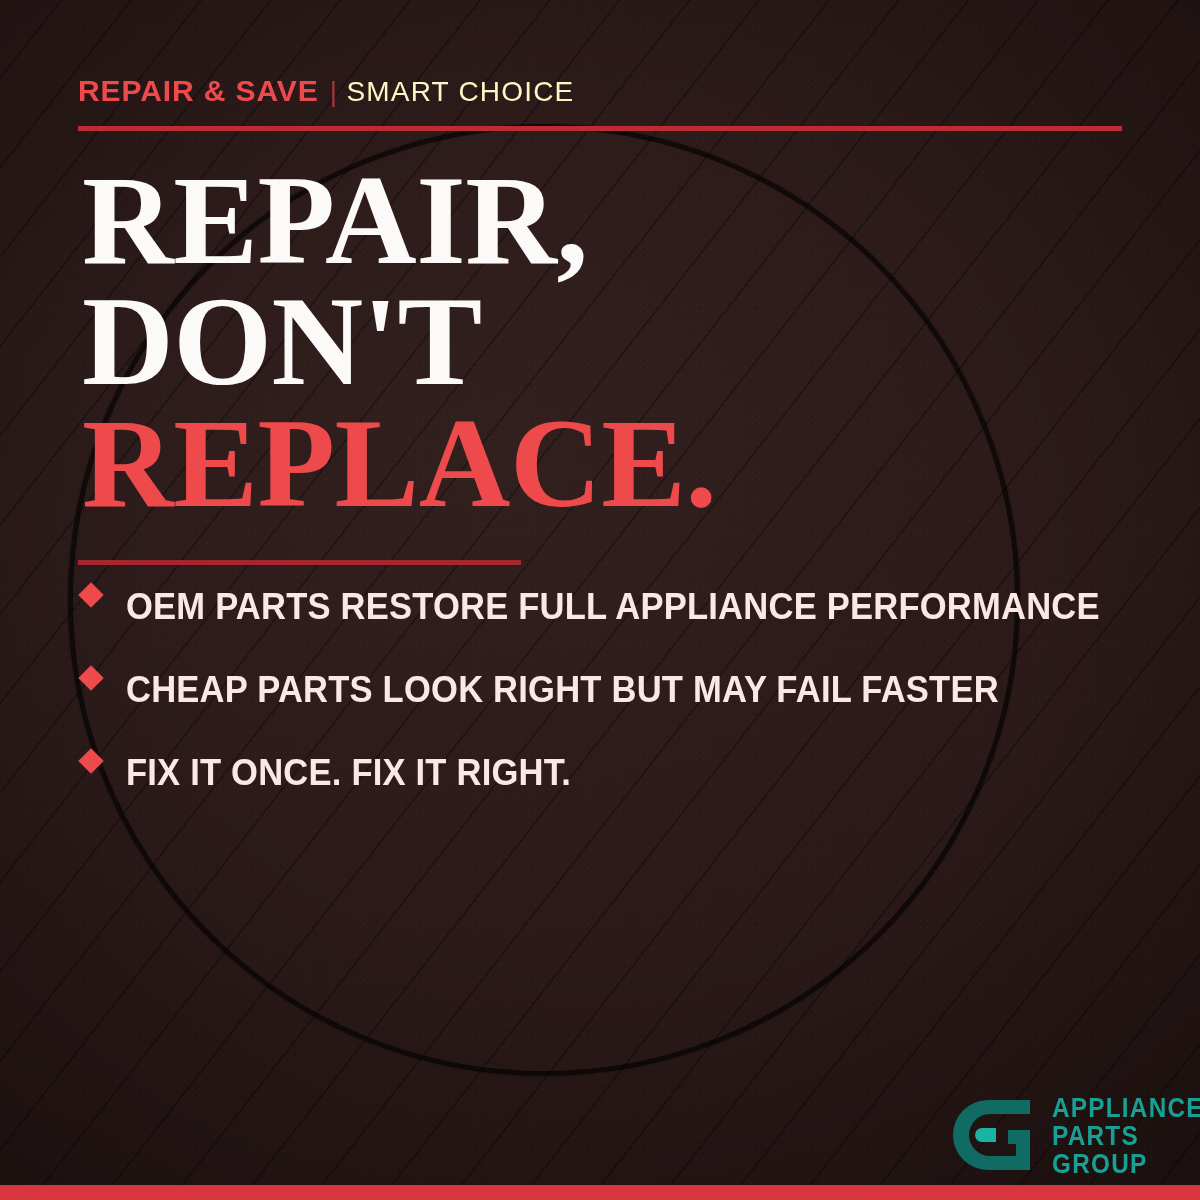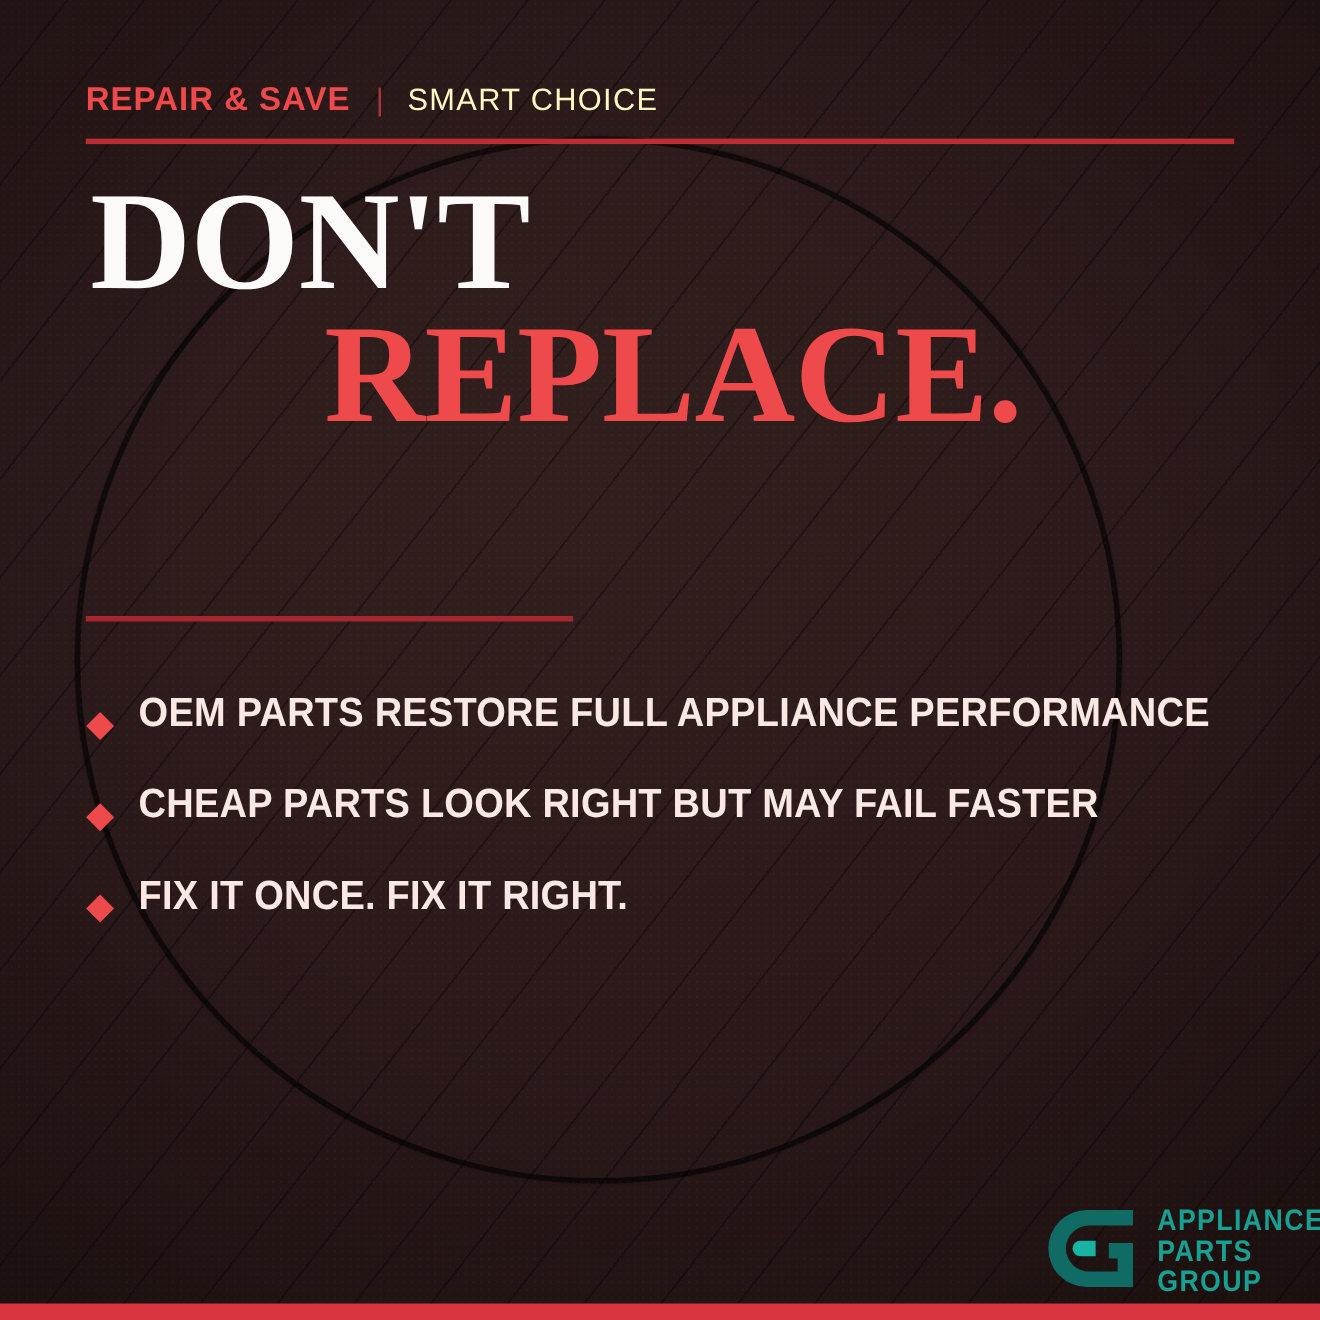--- a/index.html
+++ b/index.html
@@ -62,21 +62,21 @@
     pointer-events:none;
   }
 
   
   .content { position:relative; z-index:5; }
 
   
   .kicker {
     position:absolute;
     left:78px; top:74px;
-    display:flex; align-items:baseline; gap:12px;
+    display:flex; align-items:baseline; gap:0;
     white-space:nowrap;
   }
   .kicker-strong {
     font-size:30px; font-weight:bold; letter-spacing:.9px;
     color:#ee4a4c;
   }
   .kicker-sep {
     font-size:28px; font-weight:normal; letter-spacing:.5px;
     color:#a8343a; padding:0 9px 0 11px;
   }
@@ -99,38 +99,38 @@
     width:1060px;
     font-family:"Liberation Serif", "DejaVu Serif", serif;
     font-weight:bold;
     font-size:127px;
     line-height:0.955;
     letter-spacing:-0.5px;
     text-transform:uppercase;
   }
   .hl-line { display:block; white-space:nowrap; }
   .hl-white { color:#fbfaf8; }
-  .hl-red   { color:#ee4a4c;text-align:center; }
+  .hl-red   { color:#ee4a4c; }
 
   .rule-mid {
     position:absolute;
     left:78px; top:560px;
     width:443px; height:5px;
     background:#a5262f;
   }
 
   
   .bullets {
     position:absolute;
     left:78px; top:586px;
     width:1090px;
     list-style:none;
   }
   .bullet-item {
-    display:flex; align-items:flex-end;
+    display:flex; align-items:flex-start;
     height:83px;
     gap:0;
   }
   .bullet-mark {
     flex:0 0 auto;
     width:18px; height:18px;
     background:#ee4a4c;
     transform:rotate(45deg);
     margin-right:26px;
     margin-left:4px;
@@ -193,20 +193,21 @@
 
     <div class="kicker">
       <span class="kicker-strong">REPAIR &amp; SAVE</span>
       <span class="kicker-sep">|</span>
       <span class="kicker-light">SMART CHOICE</span>
     </div>
 
     <div class="rule-top"></div>
 
     <h1 class="headline">
+      <span class="hl-line hl-white">REPAIR,</span>
       <span class="hl-line hl-white">DON'T</span>
       <span class="hl-line hl-red">REPLACE.</span>
     </h1>
 
     <div class="rule-mid"></div>
 
     <ul class="bullets">
       <li class="bullet-item">
         <span class="bullet-mark"></span>
         <span class="bullet-text">OEM PARTS RESTORE FULL APPLIANCE PERFORMANCE</span>

